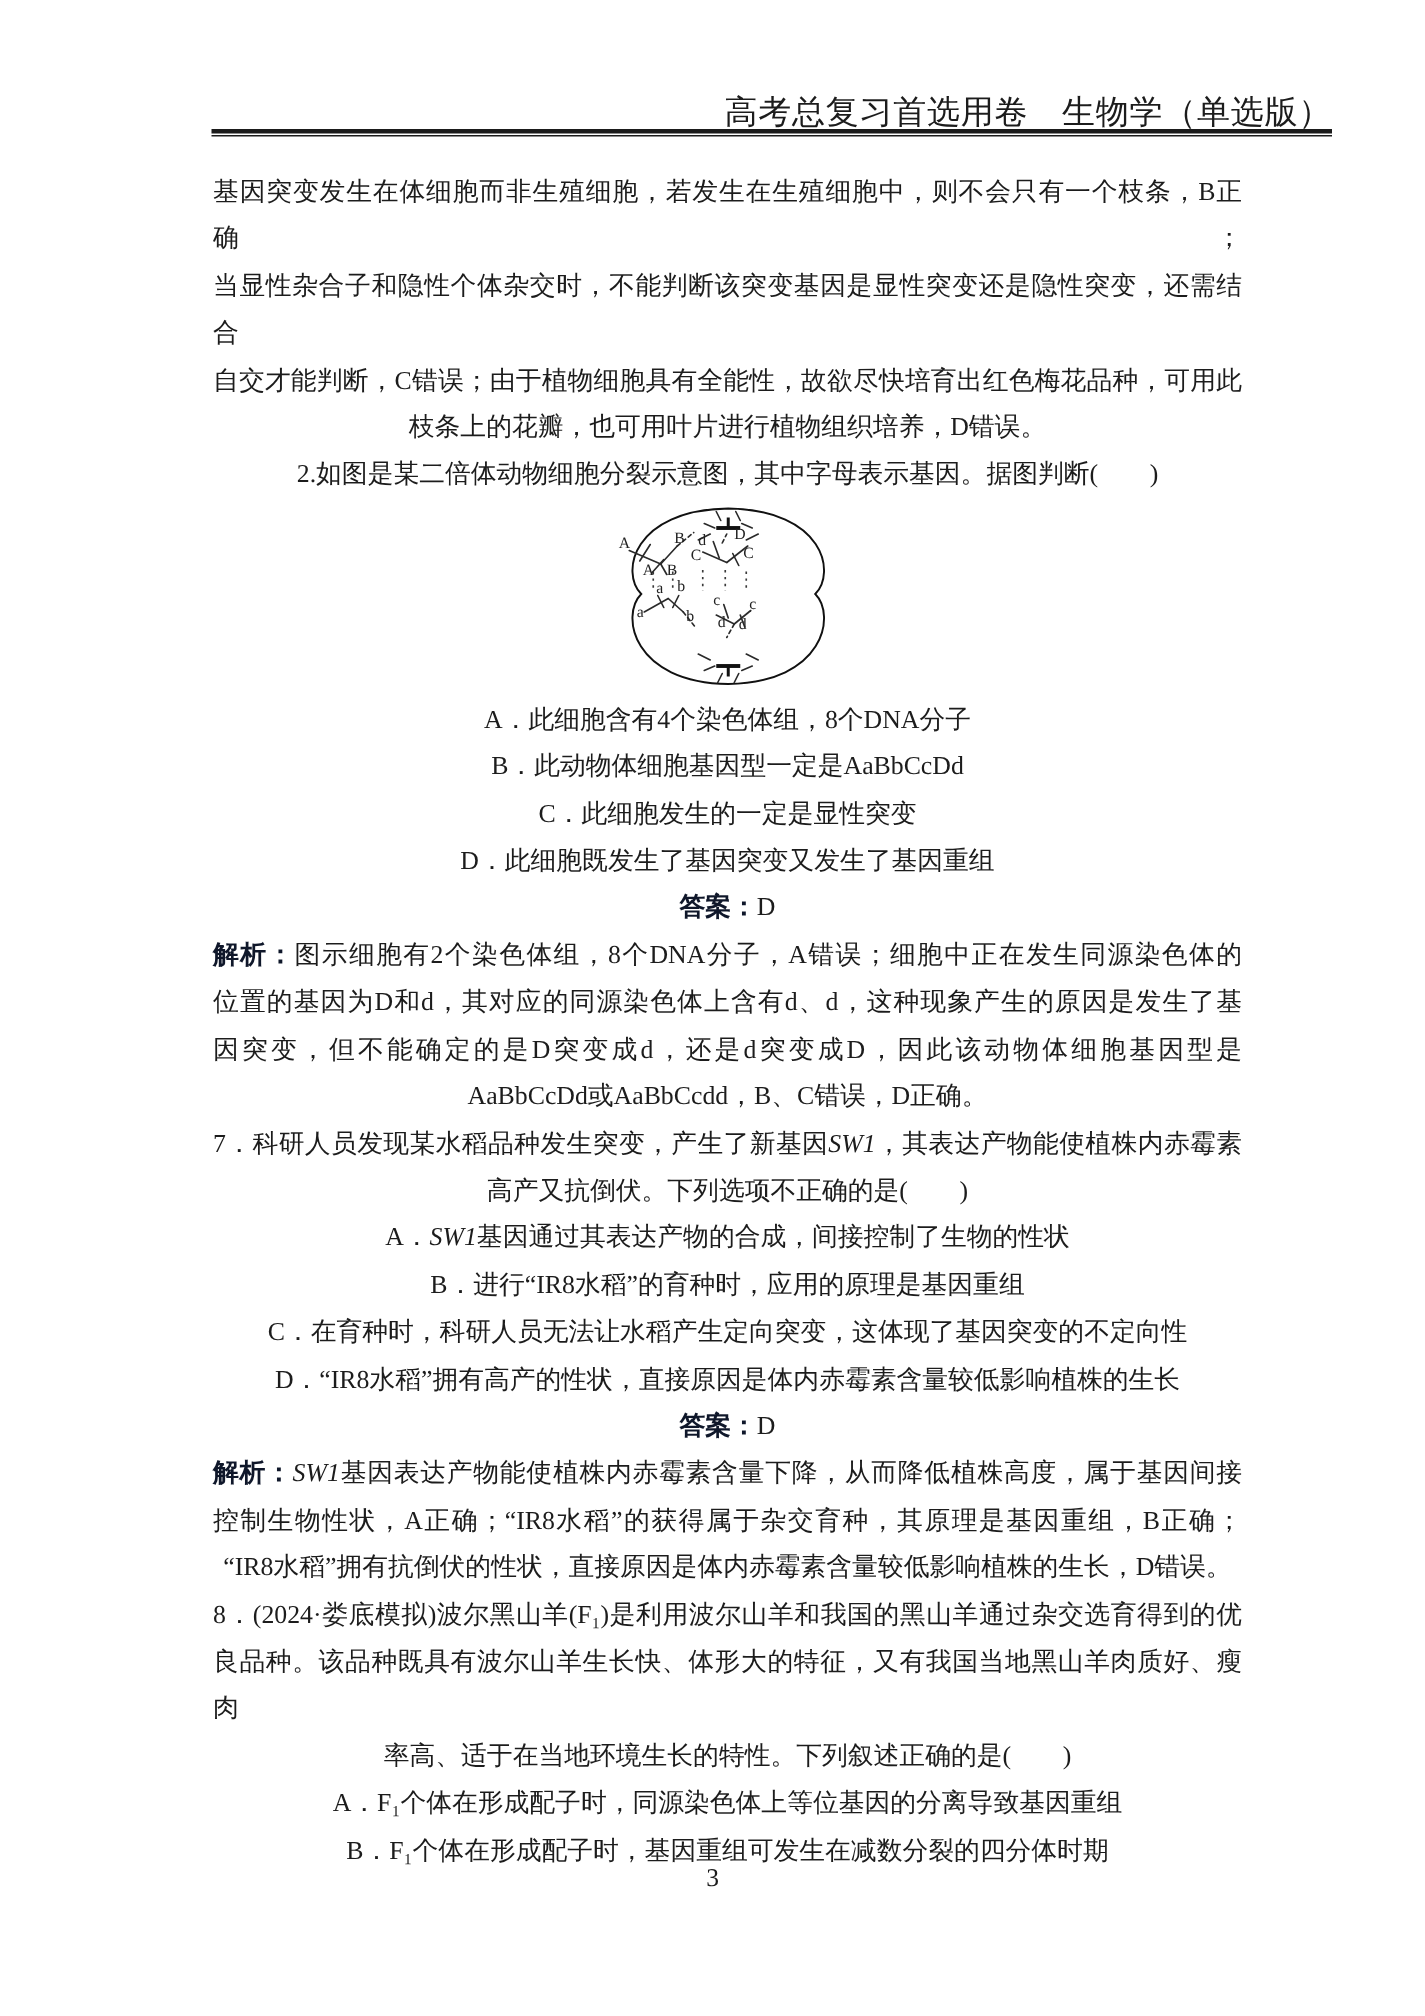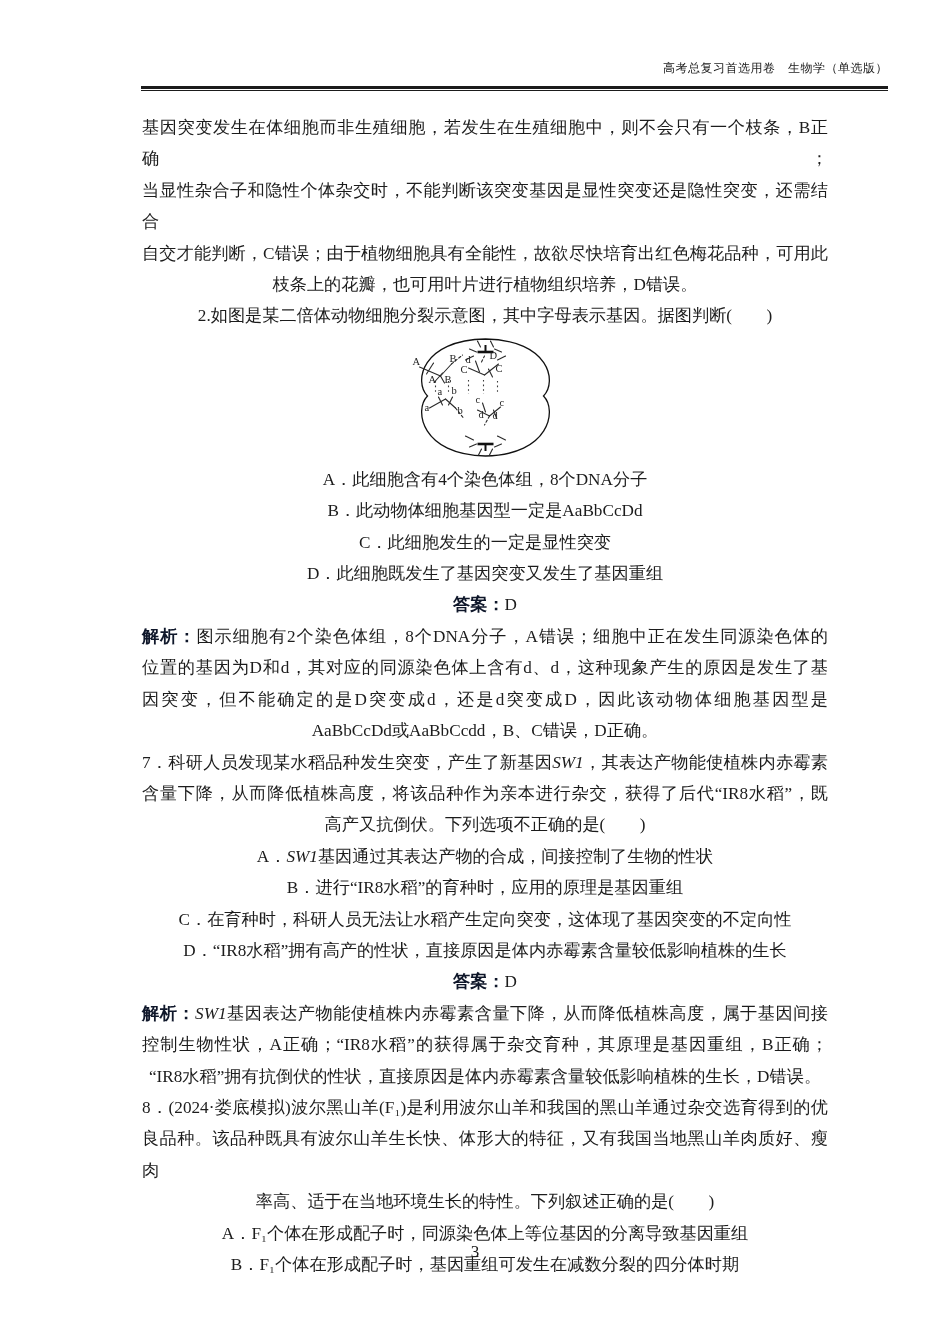--- a/index.html
+++ b/index.html
@@ -1,18 +1,18 @@
 <!DOCTYPE html>
 <html><head>
 <meta charset="utf-8">
 <style>
   html,body{margin:0;padding:0;background:#ffffff;}
   body{width:950px;height:1344px;font-family:"Liberation Serif","DejaVu Serif",serif;color:#1c1c1c;}
   .page{position:relative;width:950px;height:1344px;background:#fff;overflow:hidden;}
-  .header{position:absolute;left:142px;top:60px;width:746px;text-align:right;font-size:12px;letter-spacing:.5px;white-space:nowrap;}
+  .header{position:absolute;left:142px;top:60px;width:746px;text-align:right;font-size:22px;letter-spacing:.5px;white-space:nowrap;}
   .rule{position:absolute;left:141px;top:86px;width:747px;}
   .rule .r1{height:2.6px;background:#1b1b1b;}
   .rule .r2{height:1px;background:#1b1b1b;margin-top:1.6px;}
   .bodytext{position:absolute;left:142px;top:112px;width:686px;font-size:17.2px;line-height:31.4px;}
   .line{min-height:31.4px;text-align:center;}
   .line.j{text-align:justify;text-align-last:justify;}
   .red{color:#0f172a;font-weight:bold;}
   .figure-wrap{height:132px;display:flex;justify-content:center;align-items:center;}
   .footer{position:absolute;left:0;top:1242px;width:950px;text-align:center;font-size:17px;}
   svg .st{stroke:#2a2a2a;stroke-width:1.1;fill:none;stroke-linecap:round;}
@@ -147,21 +147,20 @@
       </div>
     <div>
         <div class="line j"><span class="red">解析：</span>图示细胞有2个染色体组，8个DNA分子，A错误；细胞中正在发生同源染色体的</div>
         <div class="line j">位置的基因为D和d，其对应的同源染色体上含有d、d，这种现象产生的原因是发生了基</div>
         <div class="line j">因突变，但不能确定的是D突变成d，还是d突变成D，因此该动物体细胞基因型是</div>
         <div class="line">AaBbCcDd或AaBbCcdd，B、C错误，D正确。</div>
       </div>
 
     <div>
         <div class="line j">7．科研人员发现某水稻品种发生突变，产生了新基因<i>SW1</i>，其表达产物能使植株内赤霉素</div>
-        <div class="line j">含量下降，从而降低植株高度，将该品种作为亲本进行杂交，获得了后代“IR8水稻”，既</div>
         <div class="line">高产又抗倒伏。下列选项不正确的是(　　)</div>
       </div>
     <div>
         <div class="line">A．<i>SW1</i>基因通过其表达产物的合成，间接控制了生物的性状</div>
         <div class="line">B．进行“IR8水稻”的育种时，应用的原理是基因重组</div>
         <div class="line">C．在育种时，科研人员无法让水稻产生定向突变，这体现了基因突变的不定向性</div>
         <div class="line">D．“IR8水稻”拥有高产的性状，直接原因是体内赤霉素含量较低影响植株的生长</div>
       </div>
     <div>
         <div class="line"><span class="red">答案：</span>D</div>

